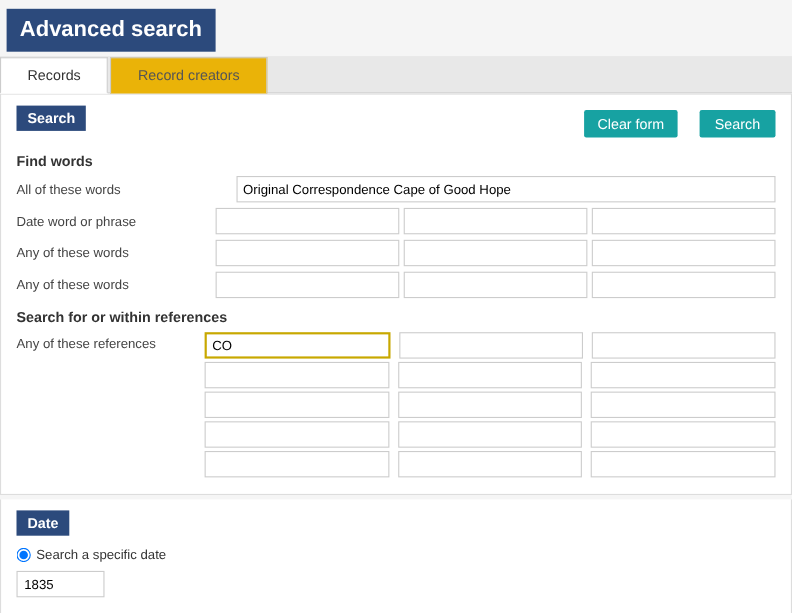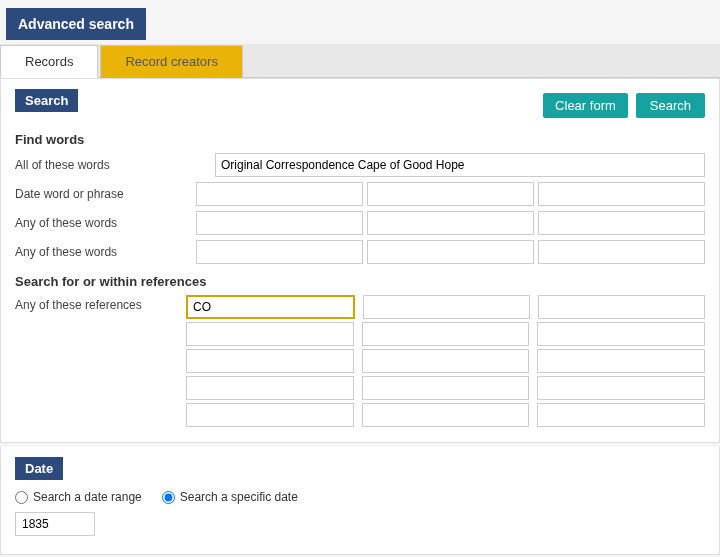--- a/index.html
+++ b/index.html
@@ -3,21 +3,21 @@
   <meta charset="utf-8">
   <style>
     * { box-sizing: border-box; margin: 0; padding: 0; }
     body { font-family: Arial, sans-serif; font-size: 13px; background: #f5f5f5; color: #333; width: 720px; }
 
     
     .page-header {
       background: #2c4a7c;
       color: white;
       padding: 8px 12px;
-      font-size: 14px;
+      font-size: 20px;
       font-weight: bold;
       display: inline-block;
       margin: 8px 0 0 6px;
     }
 
     
     .tabs-bar {
       background: #e8e8e8;
       border-bottom: 1px solid #ccc;
       display: flex;
@@ -61,21 +61,21 @@
       font-weight: bold;
       display: inline-block;
       margin-bottom: 10px;
     }
 
     
     .top-btn-row {
       display: flex;
       justify-content: flex-end;
       margin-bottom: 8px;
-      gap: 8px;
+      gap: 20px;
       padding-left: 36px;
     }
     .btn-clear {
       background: #17a2a2;
       color: white;
       border: none;
       padding: 5px 12px;
       cursor: pointer;
       font-size: 13px;
       border-radius: 2px;
@@ -272,24 +272,20 @@
     </div>
   </div>
 </div>
 
 
 <div class="date-section">
   <div class="section-header">Date</div>
 
   <div class="date-options">
     <div class="date-option">
-      <input type="radio" name="date-type" id="date-range" style="">
-      <label for="date-range">Search a date range</label>
-    </div>
-    <div class="date-option">
       <input type="radio" name="date-type" id="specific-date" checked="" style="">
       <label for="specific-date">Search a specific date</label>
     </div>
   </div>
 
   <input type="text" class="date-input-field" value="1835" style="">
 
   
   
 </div>

